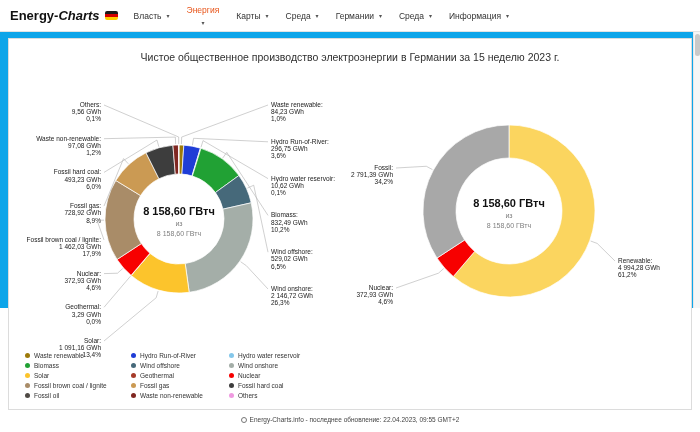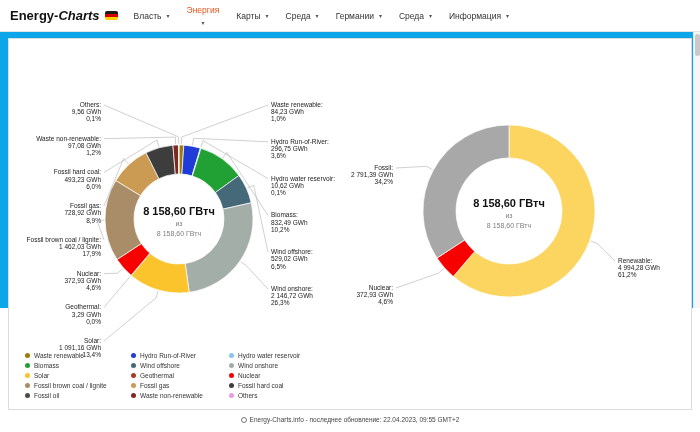--- a/index.html
+++ b/index.html
@@ -90,20 +90,21 @@
           <span class="caret">▾</span>
         </a>
         <a class="nav-item">
           <span>Информация</span>
           <span class="caret">▾</span>
         </a>
       </nav>
   </header>
 
   <div class="card">
+    <div class="title">Чистое общественное производство электроэнергии в Германии за 15 неделю 2023 г.</div>
     <svg id="chart-left" class="donut" width="360" height="276">
         <path d="M170,54A74,74 0 0 1 174.8,54.16L172.92,83.09A45,45 0 0 0 170,83Z" fill="#9d7a0a" stroke="#fff" stroke-width="0.7"></path>
         <path d="M174.8,54.16A74,74 0 0 1 191.4,57.16L183.02,84.92A45,45 0 0 0 172.92,83.09Z" fill="#1f3dd6" stroke="#fff" stroke-width="0.7"></path>
         <path d="M191.4,57.16A74,74 0 0 1 191.98,57.34L183.37,85.03A45,45 0 0 0 183.02,84.92Z" fill="#84c7ea" stroke="#fff" stroke-width="0.7"></path>
         <path d="M191.98,57.34A74,74 0 0 1 229.88,84.52L206.41,101.56A45,45 0 0 0 183.37,85.03Z" fill="#21a134" stroke="#fff" stroke-width="0.7"></path>
         <path d="M229.88,84.52A74,74 0 0 1 242.21,111.81L213.91,118.15A45,45 0 0 0 206.41,101.56Z" fill="#46697a" stroke="#fff" stroke-width="0.7"></path>
         <path d="M242.21,111.81A74,74 0 0 1 180.18,201.3L176.19,172.57A45,45 0 0 0 213.91,118.15Z" fill="#a4aea8" stroke="#fff" stroke-width="0.7"></path>
         <path d="M180.18,201.3A74,74 0 0 1 122.19,184.48L140.93,162.35A45,45 0 0 0 176.19,172.57Z" fill="#fcc42c" stroke="#fff" stroke-width="0.7"></path>
         <path d="M122.19,184.48A74,74 0 0 1 122.05,184.36L140.84,162.27A45,45 0 0 0 140.93,162.35Z" fill="#a63b2a" stroke="#fff" stroke-width="0.7"></path>
         <path d="M122.05,184.36A74,74 0 0 1 108.05,168.47L132.33,152.61A45,45 0 0 0 140.84,162.27Z" fill="#f70000" stroke="#fff" stroke-width="0.7"></path>

